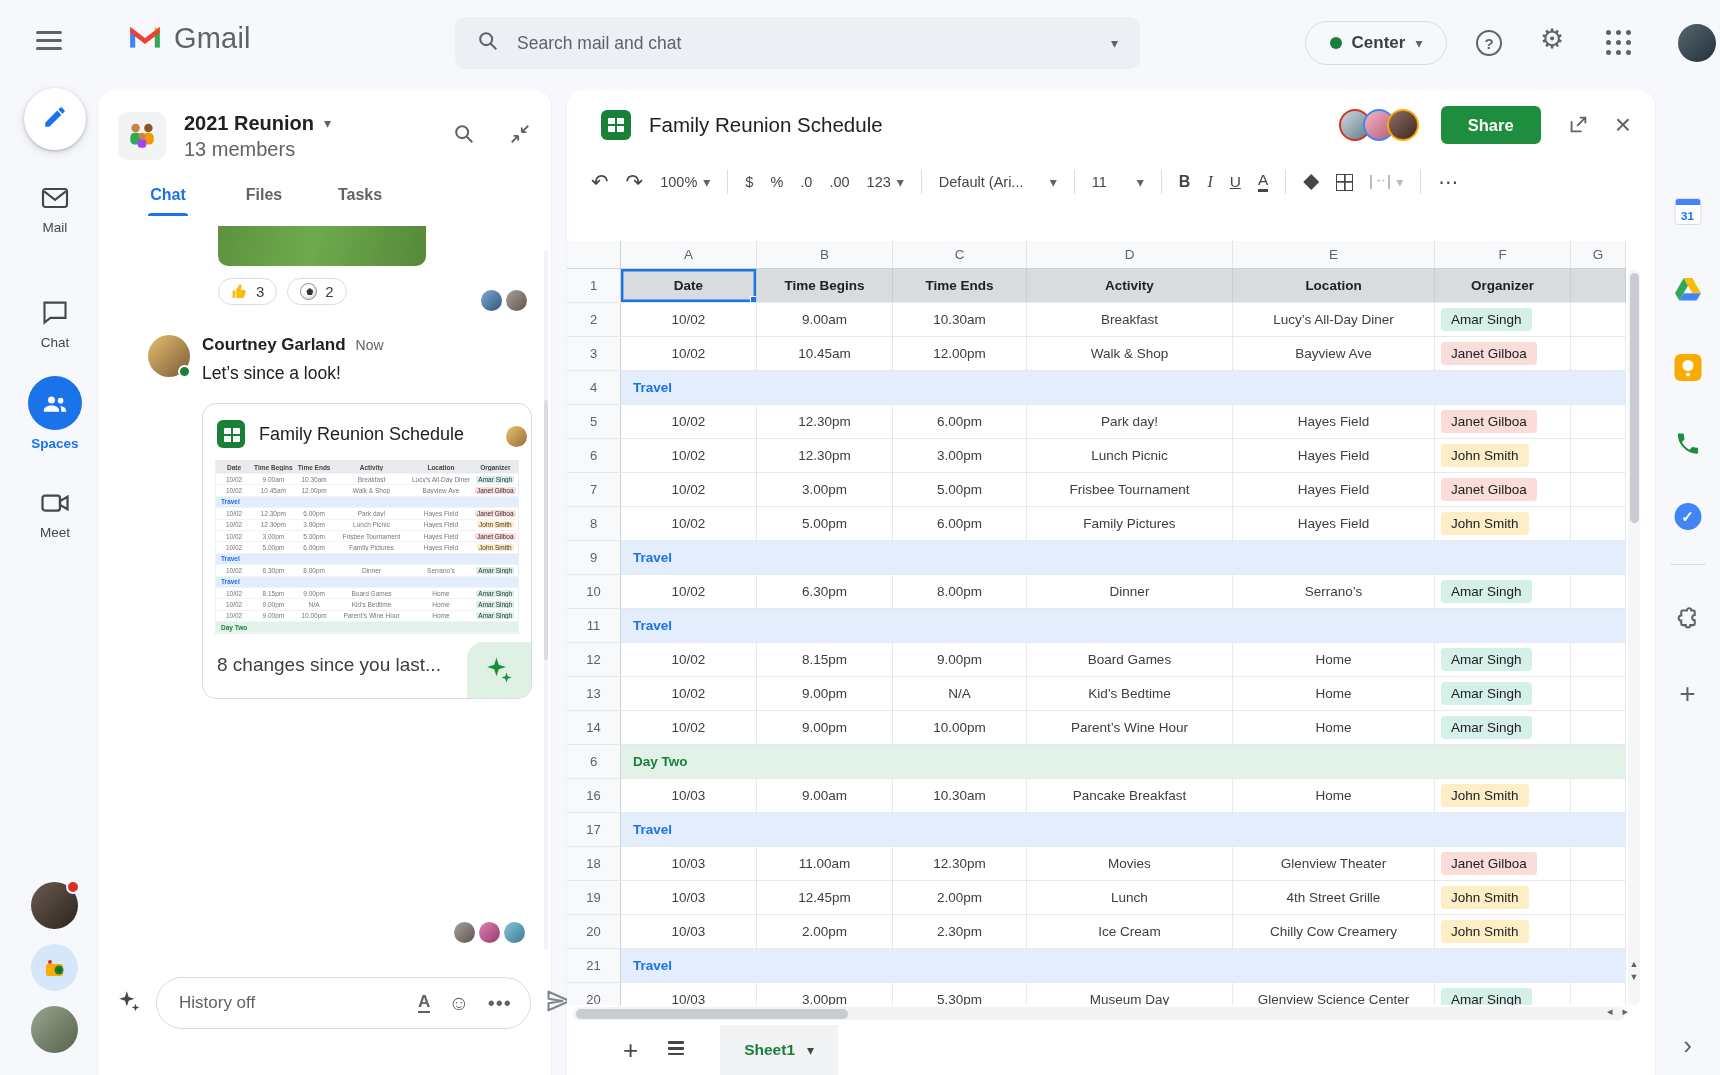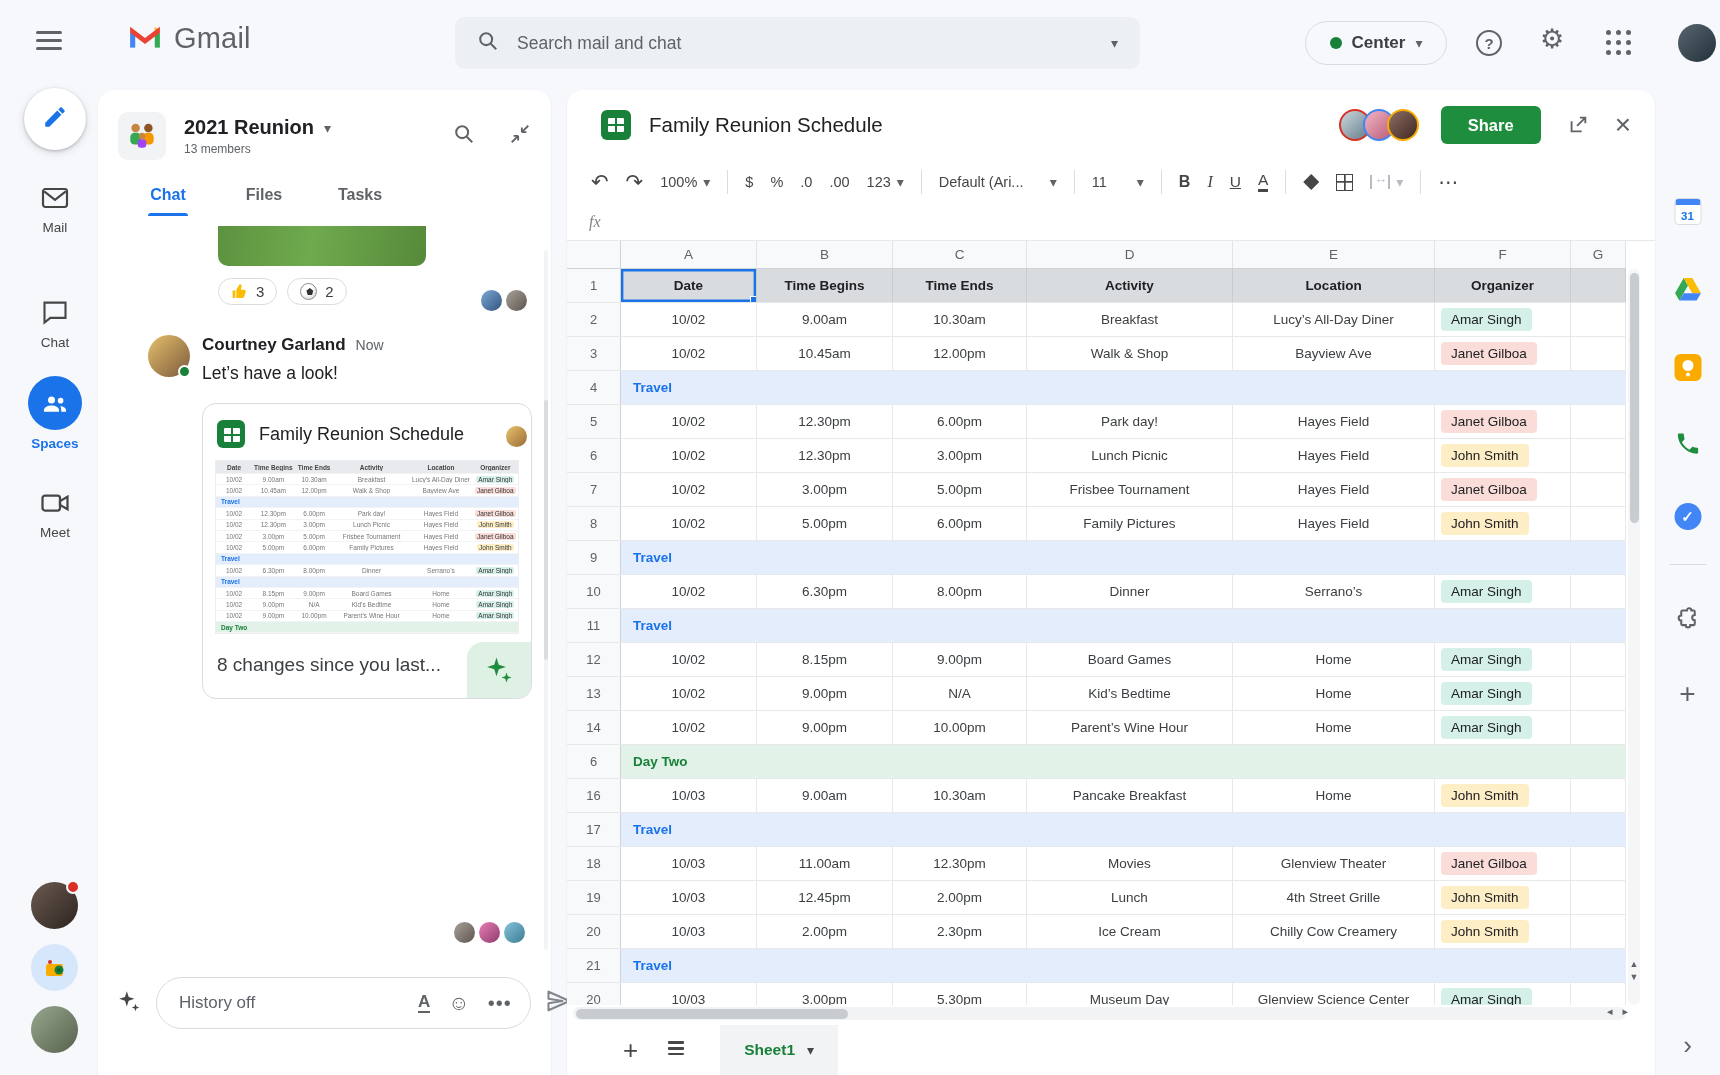--- a/index.html
+++ b/index.html
@@ -41,21 +41,21 @@
   .panel { position:absolute; top:90px; bottom:0; background:#fff; border-radius:16px 16px 0 0; box-shadow:0 1px 2px rgba(60,64,67,.12); }
   .chat-panel { left:98px; width:453px; }
   .sheet-panel { left:567px; width:1088px; }
 
   
   .chat-header { position:absolute; left:20px; top:20px; right:20px; height:52px; display:flex; align-items:center; }
   .space-avatar { width:48px; height:48px; border-radius:10px; background:#f1f3f4; display:flex; align-items:center; justify-content:center; }
   .space-meta { margin-left:18px; }
   .space-name-row { display:flex; align-items:center; gap:10px; }
   .space-name { font-size:20px; font-weight:bold; color:#202124; }
-  .space-members { font-size:12px; color:#5f6368; margin-top:3px; }
+  .space-members { font-size:20px; color:#5f6368; margin-top:3px; }
   .chat-header-icons { margin-left:auto; display:flex; gap:34px; align-items:center; }
   .chat-tabs { position:absolute; left:22px; top:96px; display:flex; }
   .chat-tab { width:96px; text-align:center; font-size:16px; color:#5f6368; font-weight:bold; padding-bottom:12px; position:relative; cursor:pointer; }
   .chat-tab.active { color:#1a73e8; }
   .chat-tab.active::after { content:""; position:absolute; left:28px; right:28px; bottom:0; height:3.5px; background:#1a73e8; border-radius:3px 3px 0 0; }
   .chat-scroll { position:absolute; left:0; top:132px; right:8px; bottom:100px; padding:4px 18px 0 50px; overflow:hidden; }
   .photo-msg { margin-left:70px; width:208px; height:40px; border-radius:0 0 10px 10px; background:linear-gradient(100deg,#5d923f,#6faa4e 45%,#56893a); }
   .reactions { margin-left:70px; margin-top:12px; display:flex; gap:10px; }
   .reaction-pill { display:flex; align-items:center; gap:8px; border:1px solid #dadce0; border-radius:16px; padding:4px 12px; cursor:pointer; background:#fff; }
   .reaction-count { font-size:15px; color:#3c4043; }
@@ -348,21 +348,21 @@
       <div class="message">
         <div class="msg-avatar">
           <div class="avatar" style="width:42px;height:42px;background:linear-gradient(135deg,#e5c06c,#7c5a3c);"></div>
           <span class="presence"></span>
         </div>
         <div class="msg-body">
           <div class="msg-head">
             <span class="msg-author">Courtney Garland</span>
             <span class="msg-time">Now</span>
           </div>
-          <div class="msg-text">Let’s have a look!</div>
+          <div class="msg-text">Let’s since a look!</div>
 
           <div class="file-card">
             <div class="file-card-head">
               <div class="sheets-ic small"></div>
               <span class="file-card-title">Family Reunion Schedule</span>
             </div>
             <div class="mini-table" id="mini-table">
                 <div class="mini-row head">
                   <div class="mini-cell" style="width: 12%;">Date</div>
                   <div class="mini-cell" style="width: 14%;">Time Begins</div>
@@ -570,23 +570,20 @@
           <span class="grid-ic"></span>
         </span>
       <span class="tb">
           <span class="merge-ic"></span>
           <span class="caret" style="color:#b8bcc2;">▾</span>
         </span>
       <span class="tb-sep"></span>
       <span class="tb" style="font-size:20px;">⋯</span>
     </div>
 
-    <div class="fx-bar">
-      <span class="fx-label">fx</span>
-    </div>
 
     <div class="grid-area">
       <div class="colhead" id="colhead">
           <div class="corner"></div>
           <div class="cl" style="width: 136px;">A</div>
           <div class="cl" style="width: 136px;">B</div>
           <div class="cl" style="width: 134px;">C</div>
           <div class="cl" style="width: 206px;">D</div>
           <div class="cl" style="width: 202px;">E</div>
           <div class="cl" style="width: 136px;">F</div>

